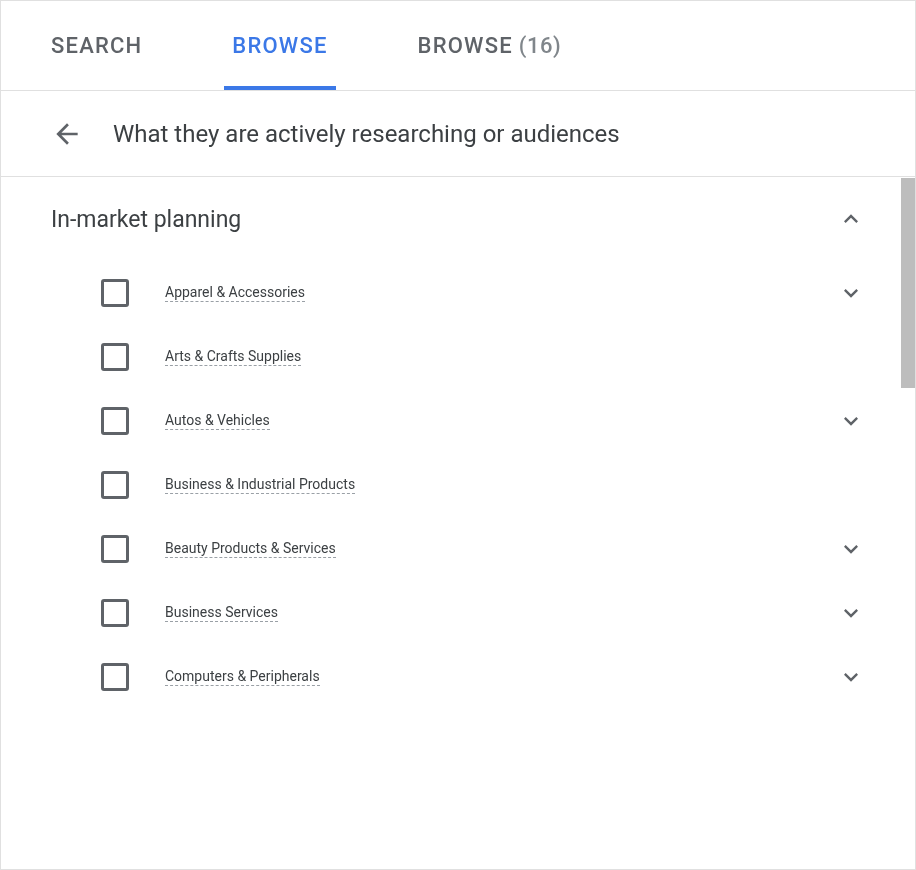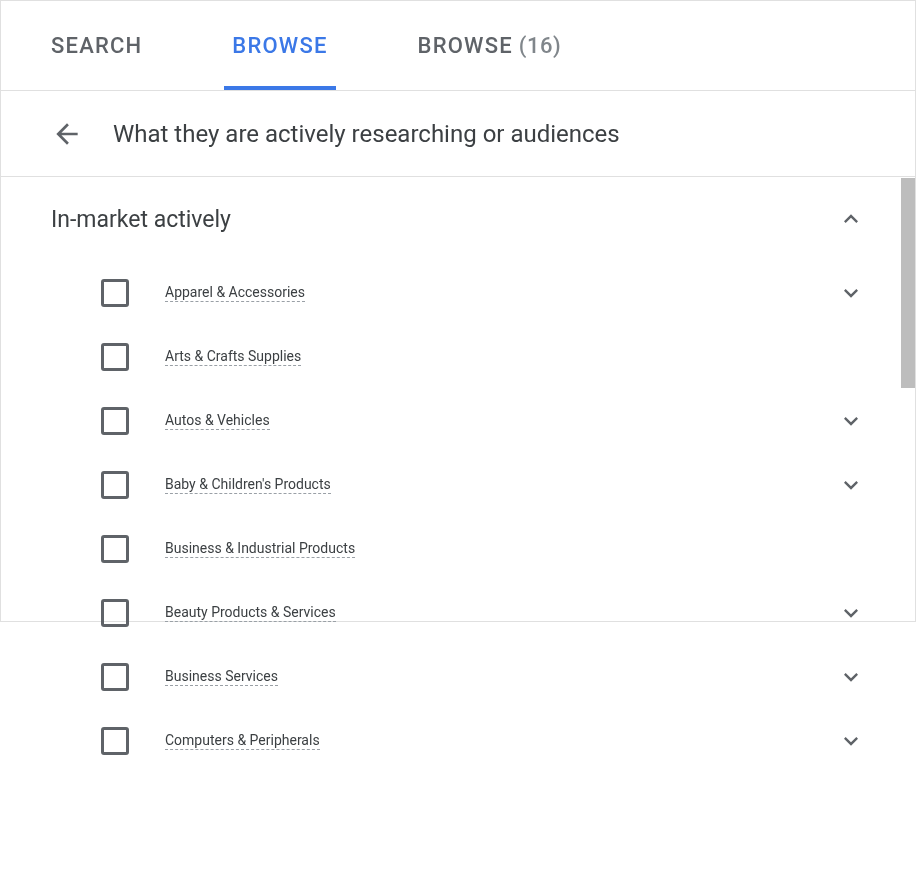--- a/index.html
+++ b/index.html
@@ -6,21 +6,21 @@
     body {
       font-family: Roboto, Arial, sans-serif;
       background: #fff;
       width: 916px;
       height: 870px;
       overflow: hidden;
     }
     .container {
       border: 1px solid #e0e0e0;
       width: 916px;
-      height: 622px;
+      height: 870px;
       position: relative;
     }
     .tabs {
       display: flex;
       align-items: center;
       height: 90px;
       border-bottom: 1px solid #e0e0e0;
       padding: 0 50px;
       gap: 90px;
     }
@@ -151,21 +151,21 @@
           <path d="M20 11H7.83l5.59-5.59L12 4l-8 8 8 8 1.41-1.41L7.83 13H20z"></path>
         </svg>
     </span>
     <span class="breadcrumb-title">What they are actively researching or audiences</span>
   </div>
 
   <div class="scroll-area">
     <div class="scroll-content">
 
       <div class="section-header">
-        <span class="section-title">In-market actively</span>
+        <span class="section-title">In-market planning</span>
         <span class="chevron">
           <svg width="28" height="28" viewBox="0 0 24 24" fill="currentColor">
               <path d="M7.41 15.41 12 10.83l4.59 4.58L18 14l-6-6-6 6z"></path>
             </svg>
         </span>
       </div>
 
       <div id="items-root">
           <div class="item">
             <div class="checkbox"></div>
@@ -187,30 +187,20 @@
             <span class="item-label">Autos &amp; Vehicles</span>
             <span class="spacer"></span>
             <span class="item-chevron">
               <svg width="28" height="28" viewBox="0 0 24 24" fill="currentColor">
                 <path d="M7.41 8.59 12 13.17l4.59-4.58L18 10l-6 6-6-6z"></path>
               </svg>
             </span>
           </div>
           <div class="item">
             <div class="checkbox"></div>
-            <span class="item-label">Baby &amp; Children's Products</span>
-            <span class="spacer"></span>
-            <span class="item-chevron">
-              <svg width="28" height="28" viewBox="0 0 24 24" fill="currentColor">
-                <path d="M7.41 8.59 12 13.17l4.59-4.58L18 10l-6 6-6-6z"></path>
-              </svg>
-            </span>
-          </div>
-          <div class="item">
-            <div class="checkbox"></div>
             <span class="item-label">Business &amp; Industrial Products</span>
             <span class="spacer"></span>
           </div>
           <div class="item">
             <div class="checkbox"></div>
             <span class="item-label">Beauty Products &amp; Services</span>
             <span class="spacer"></span>
             <span class="item-chevron">
               <svg width="28" height="28" viewBox="0 0 24 24" fill="currentColor">
                 <path d="M7.41 8.59 12 13.17l4.59-4.58L18 10l-6 6-6-6z"></path>

